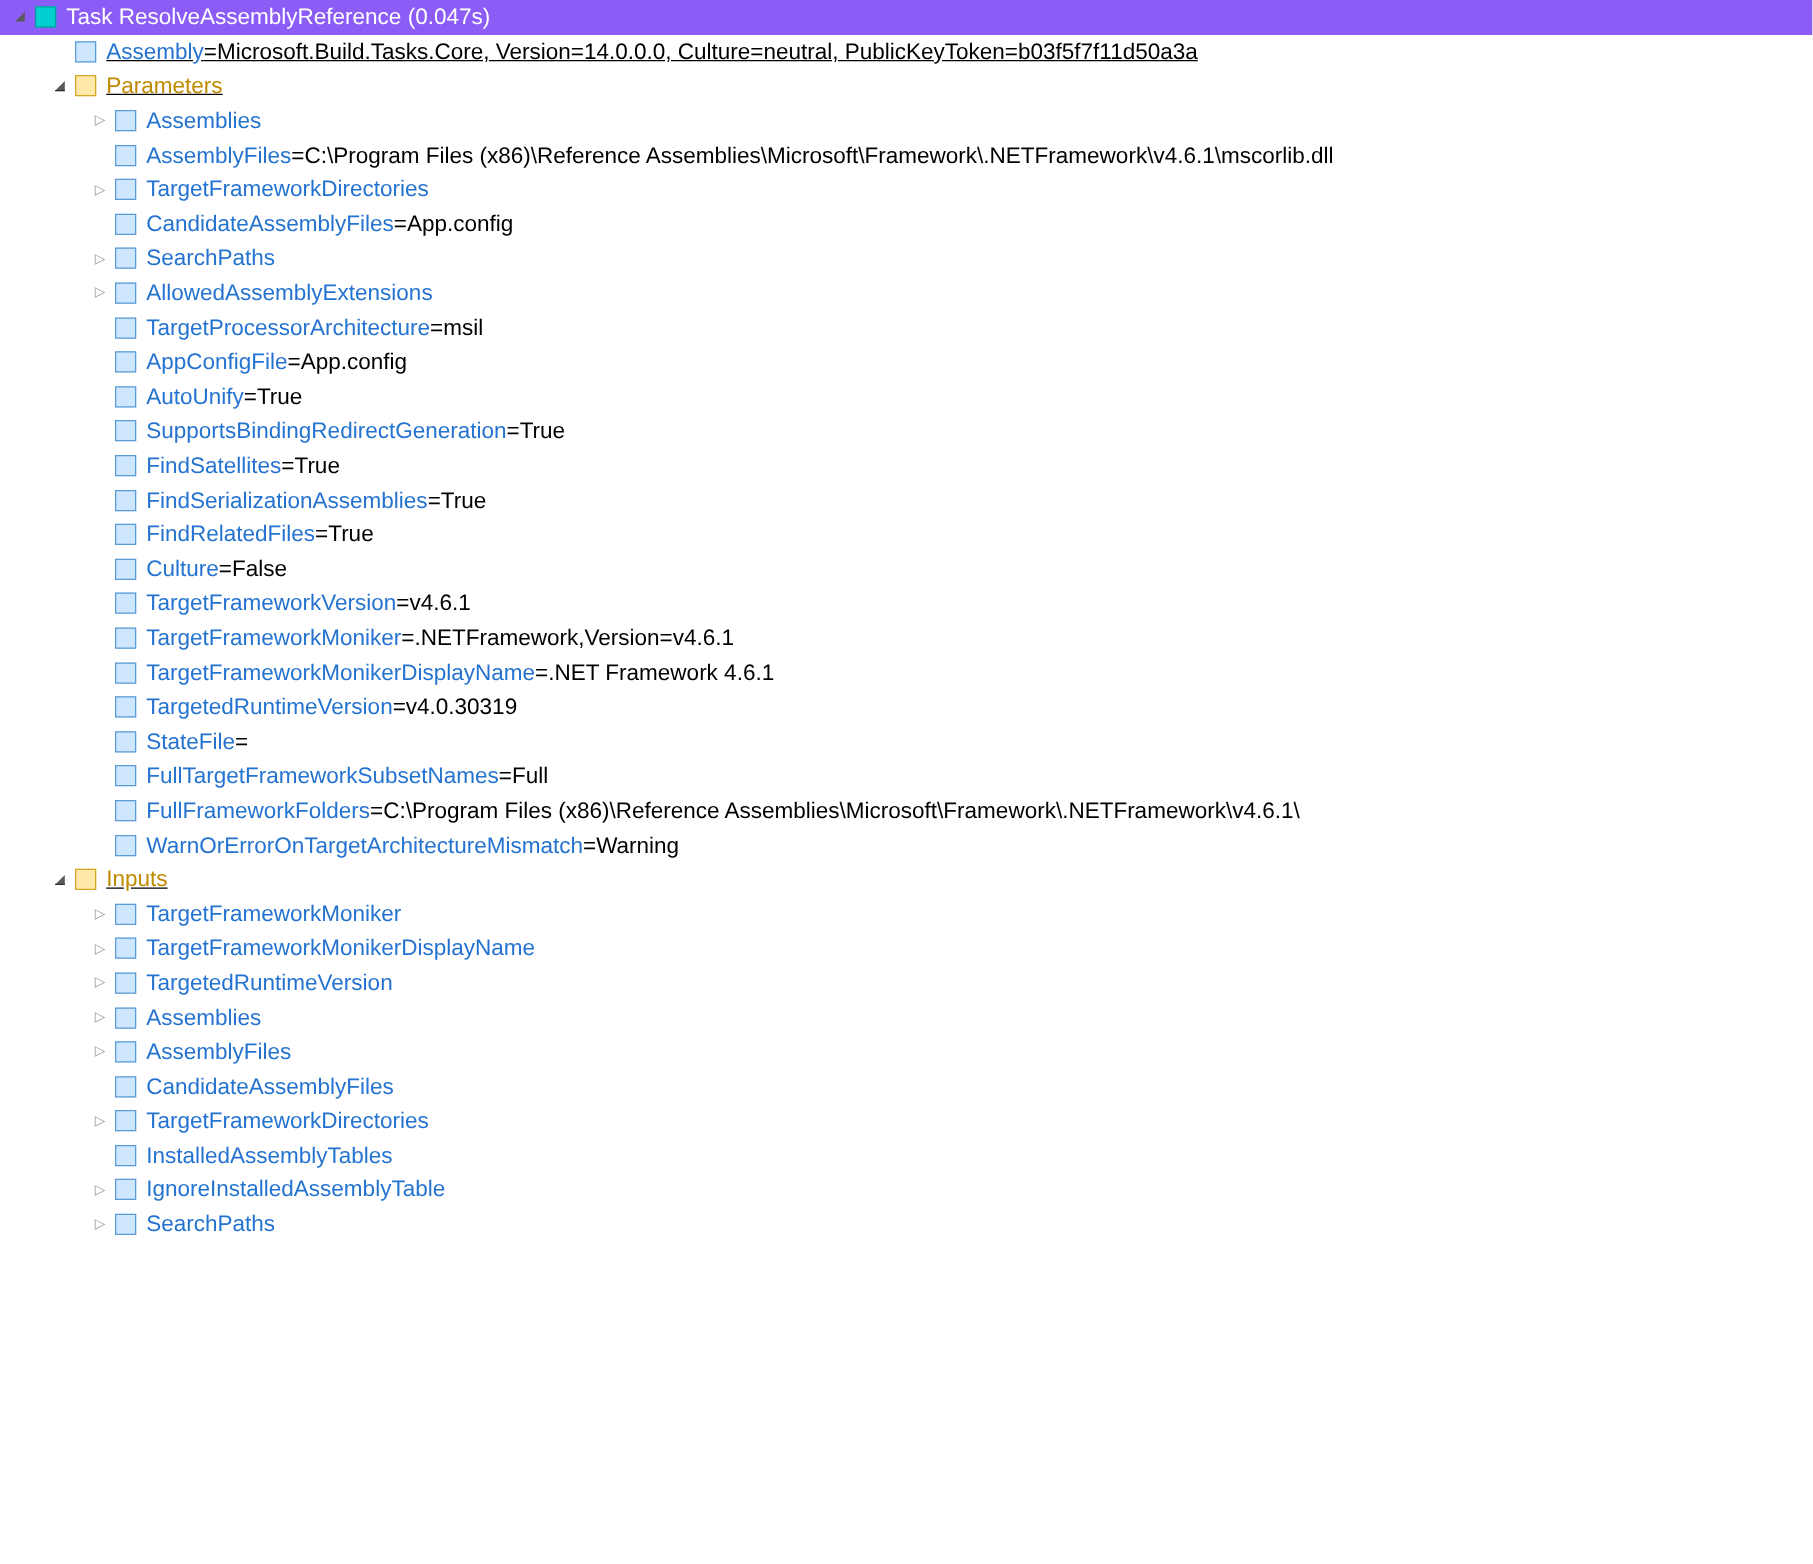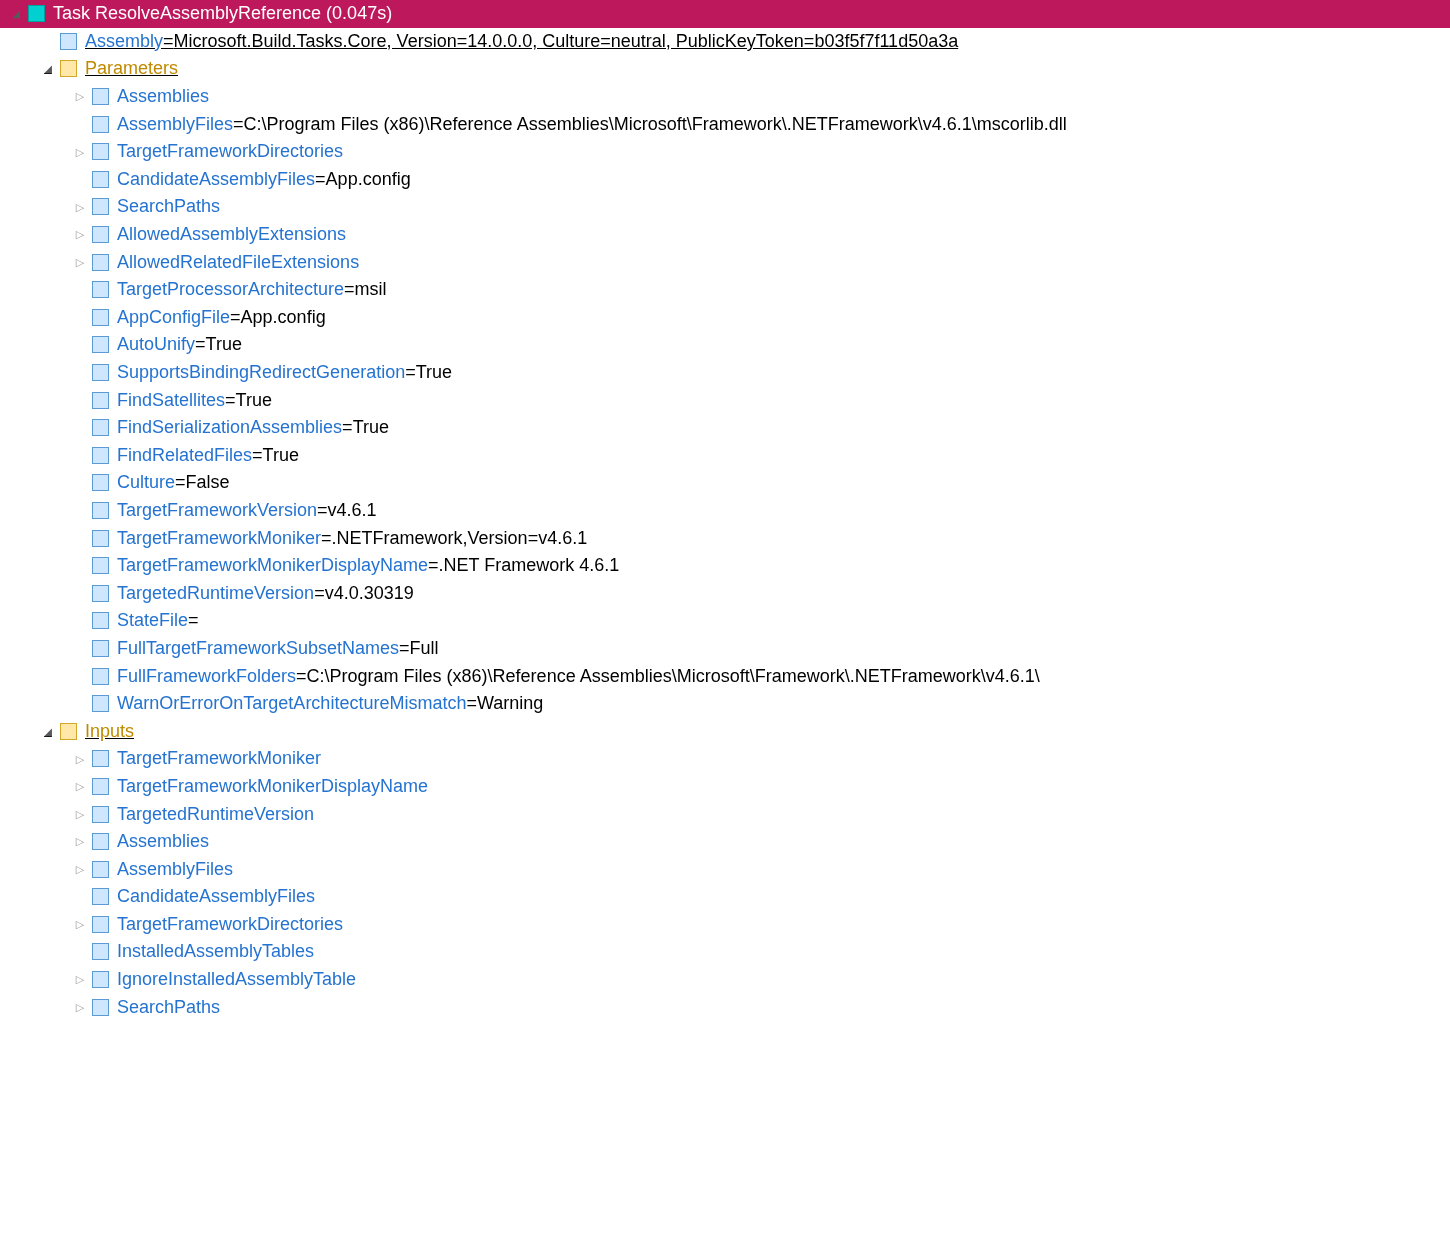--- a/index.html
+++ b/index.html
@@ -14,21 +14,21 @@
     }
     .tree { padding: 0; }
     .row {
       display: flex;
       align-items: center;
       height: 27.6px;
       white-space: nowrap;
       padding-right: 8px;
     }
     .row-selected {
-      background: #be185d;
+      background: #8b5cf6;
       color: #ffffff;
     }
     .expander {
       width: 16px;
       height: 16px;
       display: inline-flex;
       align-items: center;
       justify-content: center;
       margin-right: 4px;
       font-size: 12px;
@@ -107,25 +107,20 @@
       <span class="expander collapsed"></span>
       <span class="icon icon-blue"></span>
       <span class="label-blue">SearchPaths</span>
     </div>
     <div class="row indent2">
       <span class="expander collapsed"></span>
       <span class="icon icon-blue"></span>
       <span class="label-blue">AllowedAssemblyExtensions</span>
     </div>
     <div class="row indent2">
-      <span class="expander collapsed"></span>
-      <span class="icon icon-blue"></span>
-      <span class="label-blue">AllowedRelatedFileExtensions</span>
-    </div>
-    <div class="row indent2">
       <span class="expander none"></span>
       <span class="icon icon-blue"></span>
       <span class="label-blue">TargetProcessorArchitecture</span>
       <span class="eq"> = </span>
       <span class="label-black">msil</span>
     </div>
     <div class="row indent2">
       <span class="expander none"></span>
       <span class="icon icon-blue"></span>
       <span class="label-blue">AppConfigFile</span>

